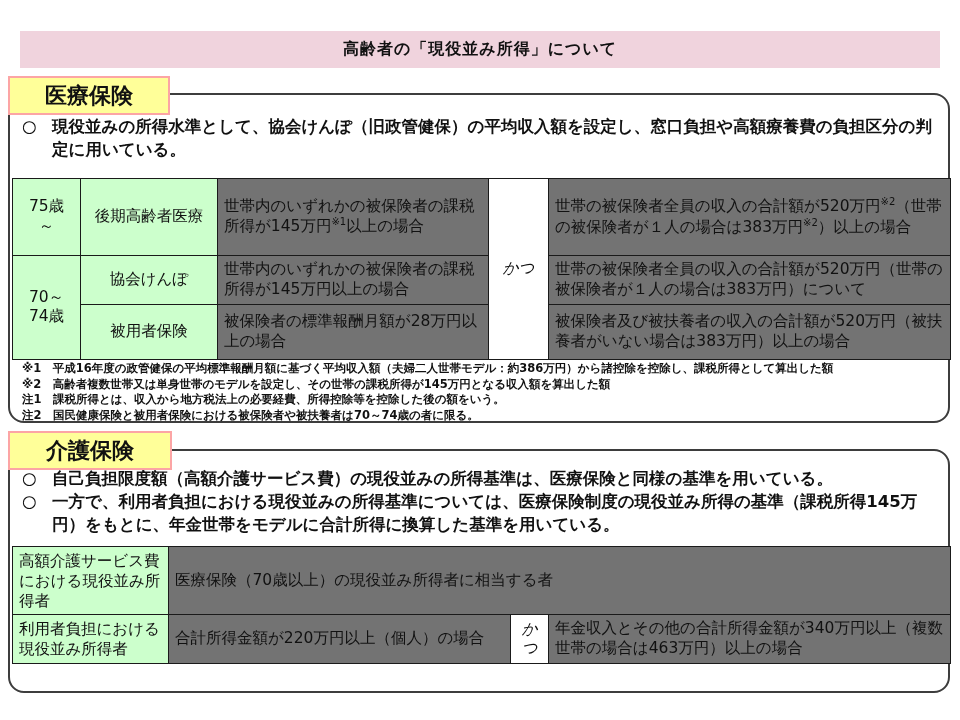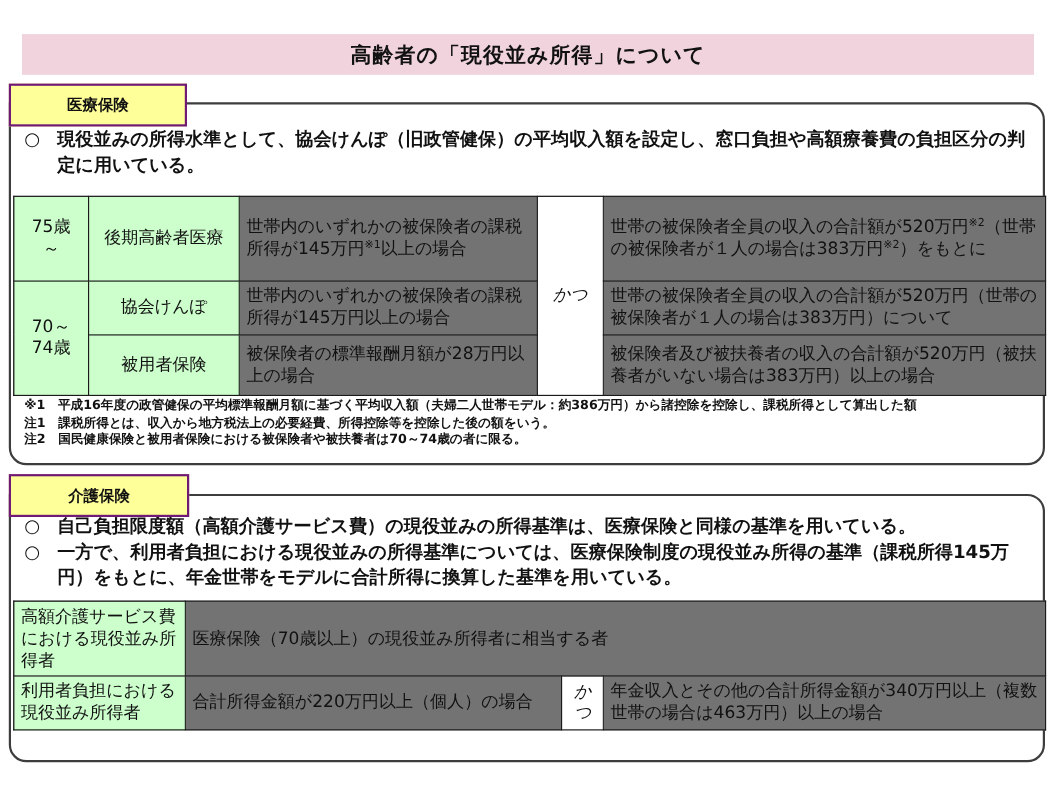--- a/index.html
+++ b/index.html
@@ -11,30 +11,30 @@
     position:relative;
     overflow:hidden;
   }
   .page { position:absolute; left:0; top:0; width:960px; height:720px; }
 
   
   .title-bar {
     position:absolute; left:20px; top:31px; width:920px; height:37px;
     background:#F0D3DD;
     display:flex; align-items:center; justify-content:center;
-    font-size:19px; font-weight:bold; letter-spacing:1px;
+    font-size:16px; font-weight:bold; letter-spacing:1px;
   }
 
   
   .sec-label {
     position:absolute;
     background:#FFFF99;
-    border:2px solid #701a75;
+    border:2px solid #fca5a5;
     display:flex; align-items:center; justify-content:center;
-    font-size:14px; font-weight:bold;
+    font-size:22px; font-weight:bold;
     z-index:3;
   }
   .sec-label.one { left:8px;  top:76px;  width:158px; height:35px; }
   .sec-label.two { left:8px;  top:431px; width:160px; height:35px; }
 
   
   .sec-box {
     position:absolute; left:8px; width:942px;
     border:2px solid #3d3d3d;
     border-radius:0 16px 16px 16px;
@@ -119,21 +119,21 @@
       <td class="green">
         <span>75歳</span><br>
         <span>～</span>
       </td>
       <td class="green">後期高齢者医療</td>
       <td>
         <span>世帯内のいずれかの被保険者の課税所得が145万円</span><sup>※1</sup><span>以上の場合</span>
       </td>
       <td class="katsu" rowspan="3">かつ</td>
       <td>
-        <span>世帯の被保険者全員の収入の合計額が520万円</span><sup>※2</sup><span>（世帯の被保険者が１人の場合は383万円</span><sup>※2</sup><span>）をもとに</span>
+        <span>世帯の被保険者全員の収入の合計額が520万円</span><sup>※2</sup><span>（世帯の被保険者が１人の場合は383万円</span><sup>※2</sup><span>）以上の場合</span>
       </td>
     </tr>
     <tr style="height:46px">
       <td class="green" rowspan="2">
         <span>70～</span><br>
         <span>74歳</span>
       </td>
       <td class="green">協会けんぽ</td>
       <td>世帯内のいずれかの被保険者の課税所得が145万円以上の場合</td>
       <td>世帯の被保険者全員の収入の合計額が520万円（世帯の被保険者が１人の場合は383万円）について</td>
@@ -141,20 +141,21 @@
     <tr style="height:55px">
       <td class="green">被用者保険</td>
       <td>被保険者の標準報酬月額が28万円以上の場合</td>
       <td>被保険者及び被扶養者の収入の合計額が520万円（被扶養者がいない場合は383万円）以上の場合</td>
     </tr>
   </tbody>
     </table>
 
   <div class="notes one">
     <div>※1　平成16年度の政管健保の平均標準報酬月額に基づく平均収入額（夫婦二人世帯モデル：約386万円）から諸控除を控除し、課税所得として算出した額</div>
+    <div>※2　高齢者複数世帯又は単身世帯のモデルを設定し、その世帯の課税所得が145万円となる収入額を算出した額</div>
     <div>注1　課税所得とは、収入から地方税法上の必要経費、所得控除等を控除した後の額をいう。</div>
     <div>注2　国民健康保険と被用者保険における被保険者や被扶養者は70～74歳の者に限る。</div>
   </div>
 
   <div class="sec-label two">介護保険</div>
   <div class="sec-box two"></div>
 
   <div class="para-block two">
     <div class="bullet">
       <span class="mk">○</span>

